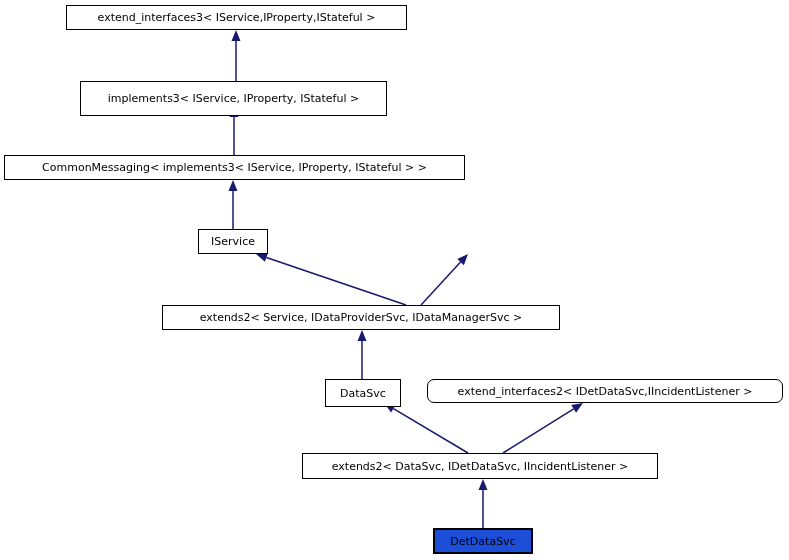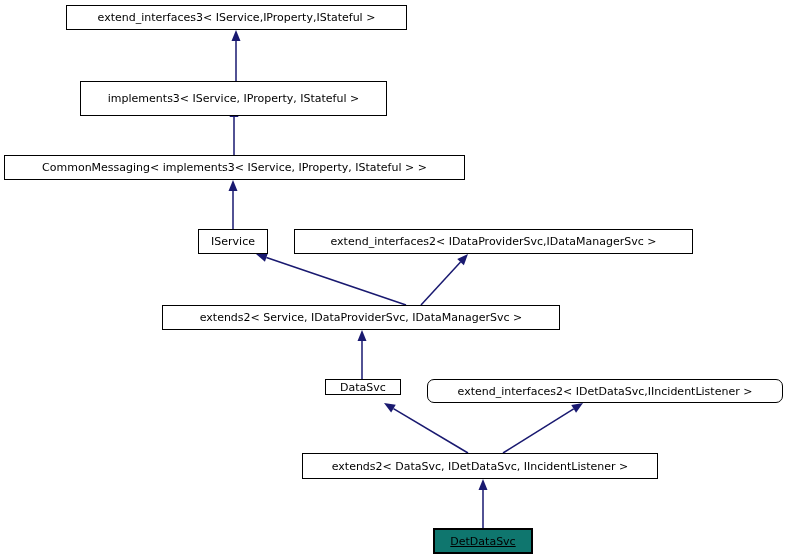--- a/index.html
+++ b/index.html
@@ -25,24 +25,23 @@
     display: flex;
     align-items: center;
     justify-content: center;
     font-size: 11px;
     color: #000000;
     white-space: nowrap;
     cursor: pointer;
     z-index: 2;
   }
   .node.selected {
-    background: #0f766e;
+    background: #1d4ed8;
     border-width: 2px;
     cursor: default;
-    text-decoration: underline;
   }
 </style>
 </head>
 <body>
 
 <div id="canvas">
   <svg id="edges" viewBox="0 0 789 560" xmlns="http://www.w3.org/2000/svg">
       <line x1="236" y1="81" x2="236" y2="41" stroke="#191970" stroke-width="1.5"></line>
       <polygon points="236,30 240.5,41 231.5,41" fill="#191970"></polygon>
       <line x1="234" y1="155" x2="234" y2="117" stroke="#191970" stroke-width="1.5"></line>
@@ -60,19 +59,18 @@
       <line x1="503" y1="453" x2="573.672018655944" y2="408.82998834003496" stroke="#191970" stroke-width="1.5"></line>
       <polygon points="583,403 576.0570138859583,412.64598070805783 571.2870234259298,405.0139959720121" fill="#191970"></polygon>
       <line x1="483" y1="528" x2="483" y2="490" stroke="#191970" stroke-width="1.5"></line>
       <polygon points="483,479 487.5,490 478.5,490" fill="#191970"></polygon>
     </svg>
 
   <div class="node" style="left: 66px; top: 5px; width: 341px; height: 25px;">extend_interfaces3&lt; IService,IProperty,IStateful &gt;</div>
   <div class="node" style="left: 80px; top: 81px; width: 307px; height: 35px;">implements3&lt; IService, IProperty, IStateful &gt;</div>
   <div class="node" style="left: 4px; top: 155px; width: 461px; height: 25px;">CommonMessaging&lt; implements3&lt; IService, IProperty, IStateful &gt; &gt;</div>
   <div class="node" style="left: 198px; top: 229px; width: 70px; height: 25px;">IService</div>
-  <div class="node" style="left: 294px; top: 229px; width: 399px; height: 25px;">extend_interfaces2&lt; IDataProviderSvc,IDataManagerSvc &gt;</div>
   <div class="node" style="left: 162px; top: 305px; width: 398px; height: 25px;">extends2&lt; Service, IDataProviderSvc, IDataManagerSvc &gt;</div>
-  <div class="node" style="left: 325px; top: 379px; width: 76px; height: 16px;">DataSvc</div>
+  <div class="node" style="left: 325px; top: 379px; width: 76px; height: 28px;">DataSvc</div>
   <div class="node" style="left: 427px; top: 379px; width: 356px; height: 24px; border-radius: 7px;">extend_interfaces2&lt; IDetDataSvc,IIncidentListener &gt;</div>
   <div class="node" style="left: 302px; top: 453px; width: 356px; height: 26px;">extends2&lt; DataSvc, IDetDataSvc, IIncidentListener &gt;</div>
   <div class="node selected" style="left: 433px; top: 528px; width: 100px; height: 26px;">DetDataSvc</div>
 </div>
 
 </body></html>

